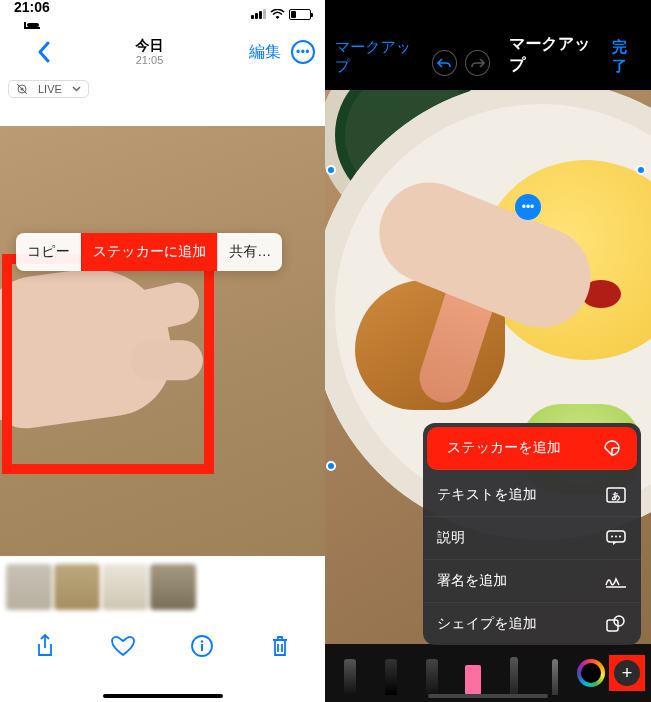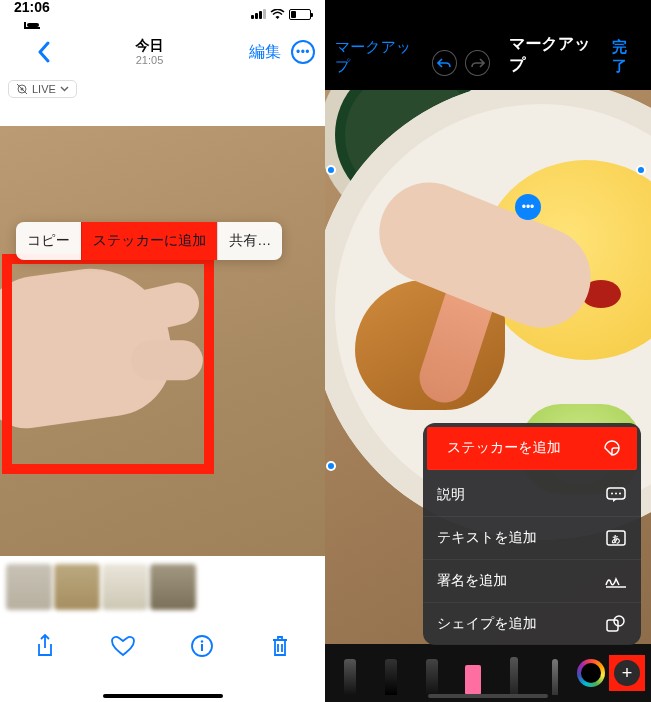--- a/index.html
+++ b/index.html
@@ -23,32 +23,32 @@
   .back { color: #0a7aff; font-size: 26px; }
   .hdr-ctr { text-align: center; line-height: 1.1; }
   .hdr-ttl { font-size: 14px; font-weight: 600; }
   .hdr-sub { font-size: 11px; color: #888; }
   .hdr-rt { display: flex; align-items: center; gap: 10px; }
   .edit-btn { color: #0a7aff; font-size: 16px; font-weight: 500; text-align: right; }
   .more { width: 24px; height: 24px; border: 2px solid #0a7aff; border-radius: 50%; display:flex; align-items:center; justify-content:center; color:#0a7aff; font-size:12px; letter-spacing:.5px; line-height:1;}
 
   
   .live-row { padding: 4px 8px 0; }
-  .live { display:inline-flex; align-items:center; gap:4px; background: rgba(255,255,255,.9); border:1px solid #ddd; border-radius: 5px; padding: 2px 7px; font-size: 11px; color:#555; font-weight:500;}
+  .live { display:inline-flex; align-items:center; gap:10px; background: rgba(255,255,255,.9); border:1px solid #ddd; border-radius: 5px; padding: 2px 7px; font-size: 11px; color:#555; font-weight:500;}
 
   
   .photo-area { position: relative; margin-top: 27px; height: 430px; background: linear-gradient(160deg,#bb9b73 0%,#b09068 35%,#a88a62 60%,#9e8159 100%); overflow: hidden; }
   .hand { position:absolute; left:-20px; top:145px; width:190px; height:150px; background:#e9c9b4; border-radius:60px 80px 60px 40px; transform:rotate(-8deg);}
   .hand::before{content:''; position:absolute; right:-34px; top:28px; width:80px; height:42px; background:#e9c9b4; border-radius:30px; transform:rotate(-5deg);}
   .hand::after{content:''; position:absolute; right:-30px; top:82px; width:72px; height:40px; background:#e7c6b1; border-radius:30px; transform:rotate(8deg);}
   .red-box { position:absolute; left:2px; top:128px; width:212px; height:220px; border:10px solid #ff1f0a; }
-  .popover { position:absolute; top:96px; left:16px; display:flex; background:rgba(255,255,255,.93); border-radius:8px; box-shadow:0 2px 12px rgba(0,0,0,.2); overflow:hidden; font-size:14px;}
+  .popover { position:absolute; top:107px; left:16px; display:flex; background:rgba(255,255,255,.93); border-radius:8px; box-shadow:0 2px 12px rgba(0,0,0,.2); overflow:hidden; font-size:14px;}
   .pop-item { padding: 10px 11px; color:#222; border-left:1px solid rgba(0,0,0,.12);}
   .pop-item:first-child{border-left:none;}
-  .pop-item.hl { background:#ff1f0a; color:#0f172a;text-align:center; }
+  .pop-item.hl { background:#ff1f0a; color:#ffffff;text-align:center; }
 
   
   .thumbs { height: 58px; display:flex; padding: 8px 0 0 6px; gap: 2px; }
   .th { width:46px; height:46px; border-radius:4px; filter: blur(2px);}
   .th1{background:linear-gradient(#c7c2b6,#b8b0a0);}
   .th2{background:linear-gradient(#bca980,#a58e60);}
   .th3{background:linear-gradient(#e9e5d9,#cdc7b4);}
   .th4{background:linear-gradient(#a39882,#7a6f58);}
   .toolbar { height: 70px; display:flex; align-items:center; justify-content:space-around; padding: 0 6px 6px; color:#0a7aff; }
   .tb-ic { width: 26px; height: 26px; display:flex; align-items:center; justify-content:center; }
@@ -74,21 +74,21 @@
   .cup{position:absolute; left:20px; top:-20px; width:130px; height:130px; background:#2a4a2d; border-radius:50%; box-shadow:0 0 0 10px #184223, 0 0 0 26px #d9d2c1;}
   .sel{position:absolute; left:6px; top:80px; width:310px; height:296px;}
   .handle{position:absolute; width:10px; height:10px; background:#0a84ff; border:2px solid #fff; border-radius:50%;}
   .h-tl{left:-5px;top:-5px}.h-tr{right:-5px;top:-5px}.h-bl{left:-5px;bottom:-5px}
   .sel-more{position:absolute; right:110px; top:104px; width:26px; height:26px; background:#0a84ff; border-radius:50%; color:#fff; display:flex; align-items:center; justify-content:center; font-size:12px;}
 
   
   .menu { position:absolute; right:10px; top:423px; width:218px; background:rgba(50,50,52,.97); border-radius:12px; overflow:hidden; z-index:5;}
   .mi { display:flex; align-items:center; justify-content:space-between; padding: 12px 14px; color:#fff; font-size:14px; border-bottom:1px solid rgba(255,255,255,.06);}
   .mi:last-child{border-bottom:none;}
-  .mi.hl { background:#ff1f0a; border-radius:2px; margin:4px;padding-left:20px;}
+  .mi.hl { background:#ff1f0a; border-radius:10px; margin:4px;padding-left:20px;}
   .mi-ic { width:22px; height:18px; display:flex; align-items:center; justify-content:center; color:#fff;}
 
   
   .mtb { height:58px; background:#111; display:flex; align-items:center; padding: 0 6px; gap:4px; position:relative;}
   .tool { flex:1; height:44px; display:flex; align-items:flex-end; justify-content:center;}
   .pen{width:12px; height:36px; border-radius:3px 3px 0 0;}
   .p1{background:linear-gradient(#555,#111);}
   .p2{background:linear-gradient(#333,#000);}
   .p3{background:linear-gradient(#444,#111);}
   .p4{background:#ff6ea0; width:16px; height:30px; border-radius:2px;}
@@ -249,41 +249,41 @@
   <div class="menu">
     <div class="mi hl">
       <span>ステッカーを追加</span>
       <span class="mi-ic">
           <svg width="18" height="18" viewBox="0 0 18 18">
             <path d="M2 9 A7 7 0 1 1 9 16 L2 9 Z M9 16 L9 11 Q9 9 11 9 L16 9" stroke="#fff" stroke-width="1.5" fill="none"></path>
           </svg>
         </span>
     </div>
     <div class="mi">
+      <span>テキストを追加</span>
+      <span class="mi-ic">
+          <svg width="20" height="16" viewBox="0 0 20 16">
+            <rect x="1" y="1" width="18" height="14" rx="2" stroke="#fff" stroke-width="1.5" fill="none"></rect>
+            <text x="10" y="12" text-anchor="middle" font-size="9" fill="#fff" font-weight="600">あ</text>
+          </svg>
+        </span>
+    </div>
+    <div class="mi">
       <span>説明</span>
       <span class="mi-ic">
           <svg width="20" height="16" viewBox="0 0 20 16">
             <rect x="1" y="1" width="18" height="11" rx="3" stroke="#fff" stroke-width="1.5" fill="none"></rect>
             <path d="M7 12 L7 15 L11 12" fill="#fff"></path>
             <circle cx="6" cy="6.5" r="1" fill="#fff"></circle>
             <circle cx="10" cy="6.5" r="1" fill="#fff"></circle>
             <circle cx="14" cy="6.5" r="1" fill="#fff"></circle>
           </svg>
         </span>
     </div>
     <div class="mi">
-      <span>テキストを追加</span>
-      <span class="mi-ic">
-          <svg width="20" height="16" viewBox="0 0 20 16">
-            <rect x="1" y="1" width="18" height="14" rx="2" stroke="#fff" stroke-width="1.5" fill="none"></rect>
-            <text x="10" y="12" text-anchor="middle" font-size="9" fill="#fff" font-weight="600">あ</text>
-          </svg>
-        </span>
-    </div>
-    <div class="mi">
       <span>署名を追加</span>
       <span class="mi-ic">
           <svg width="22" height="14" viewBox="0 0 22 14">
             <path d="M1 11 Q4 2 6 9 Q8 14 11 5 L14 11 M1 13 L21 13" stroke="#fff" stroke-width="1.5" fill="none"></path>
           </svg>
         </span>
     </div>
     <div class="mi">
       <span>シェイプを追加</span>
       <span class="mi-ic">

